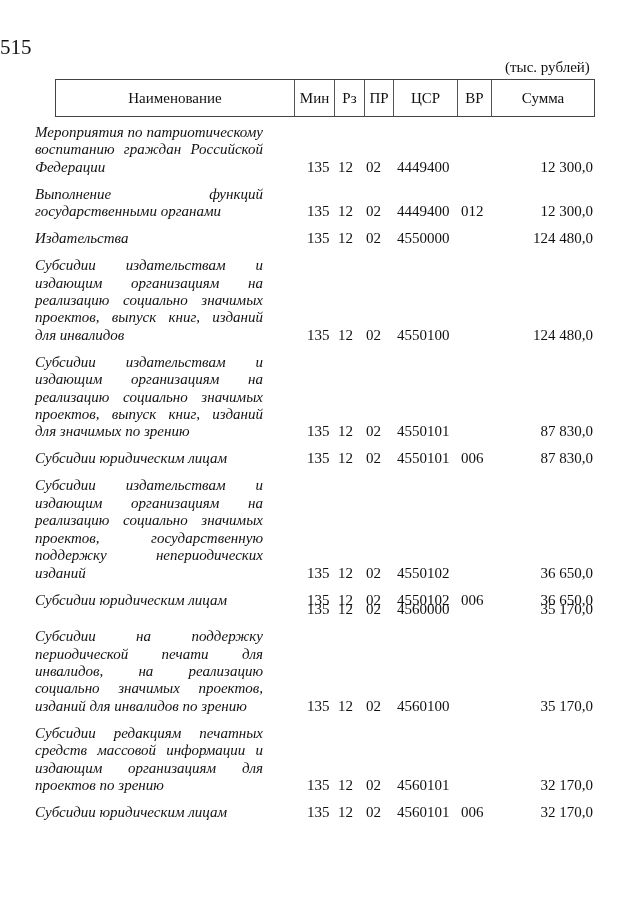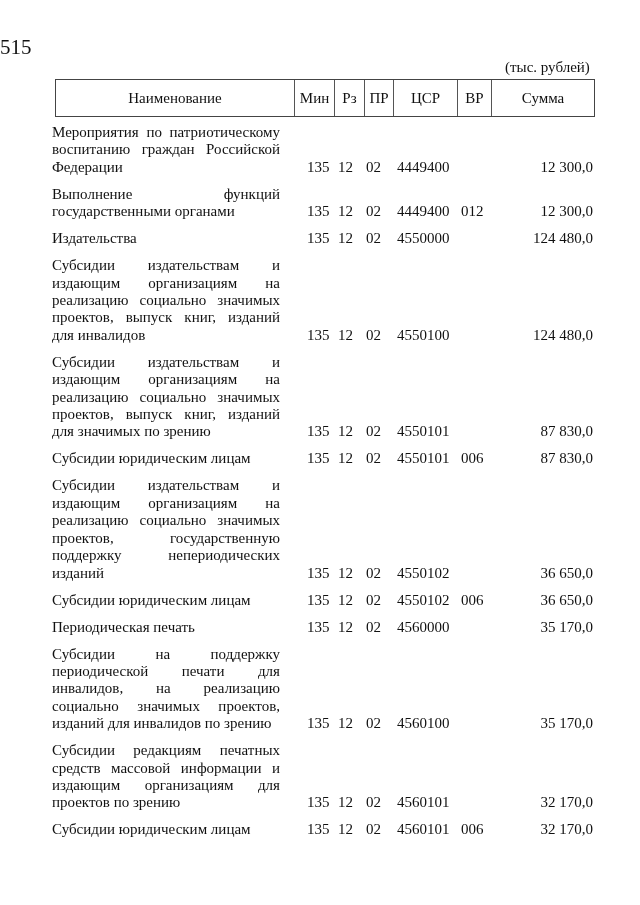--- a/index.html
+++ b/index.html
@@ -20,22 +20,22 @@
     border: 1px solid #444; box-sizing: border-box;
   }
   .hdr .cell {
     position: absolute; top: 0; height: 36px; line-height: 36px; text-align: center;
     border-left: 1px solid #555; box-sizing: border-box; font-size: 15px; white-space: nowrap;
   }
   .hdr .cell.first { border-left: none; }
   .rows { position: absolute; top: 124px; left: 0; width: 640px; }
   .row { position: relative; padding-bottom: 9.6px; }
   .row .name {
-    margin-left: 52px; width: 228px; line-height: 17.4px; text-align: justify;
-    text-align-last: left; font-size: 15px;
+    margin-left: 35px; width: 228px; line-height: 17.4px; text-align: justify;
+    text-align-last: left; font-size: 15px; font-style: italic;
   }
   .row .name span.line { display: block; text-align: justify; text-align-last: justify; white-space: nowrap; }
   .row .name span.line.last { text-align-last: left; }
   .row .num {
     position: absolute; bottom: 9.6px; line-height: 17.4px; font-size: 15px; white-space: nowrap;
   }
   .c-min { left: 307px; }
   .c-rz { left: 338px; }
   .c-pr { left: 366px; }
   .c-csr { left: 397px; }
@@ -157,23 +157,20 @@
         <span class="line last">Субсидии юридическим лицам</span>
       </div>
       <div class="num c-min">135</div>
       <div class="num c-rz">12</div>
       <div class="num c-pr">02</div>
       <div class="num c-csr">4550102</div>
       <div class="num c-vr">006</div>
       <div class="num c-sum">36 650,0</div>
     </div>
     <div class="row">
-      <div class="name">
-        <span class="line last">Периодическая печать</span>
-      </div>
       <div class="num c-min">135</div>
       <div class="num c-rz">12</div>
       <div class="num c-pr">02</div>
       <div class="num c-csr">4560000</div>
       <div class="num c-vr"></div>
       <div class="num c-sum">35 170,0</div>
     </div>
     <div class="row">
       <div class="name">
         <span class="line">Субсидии на поддержку</span>

